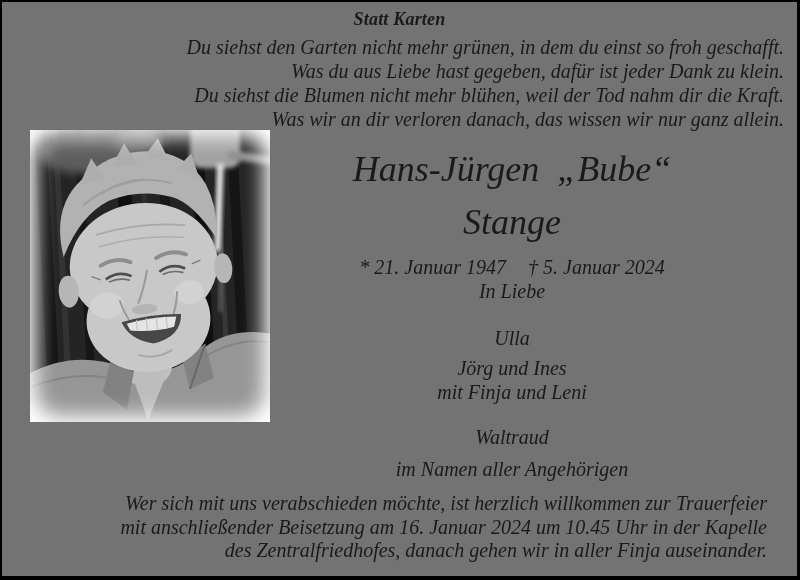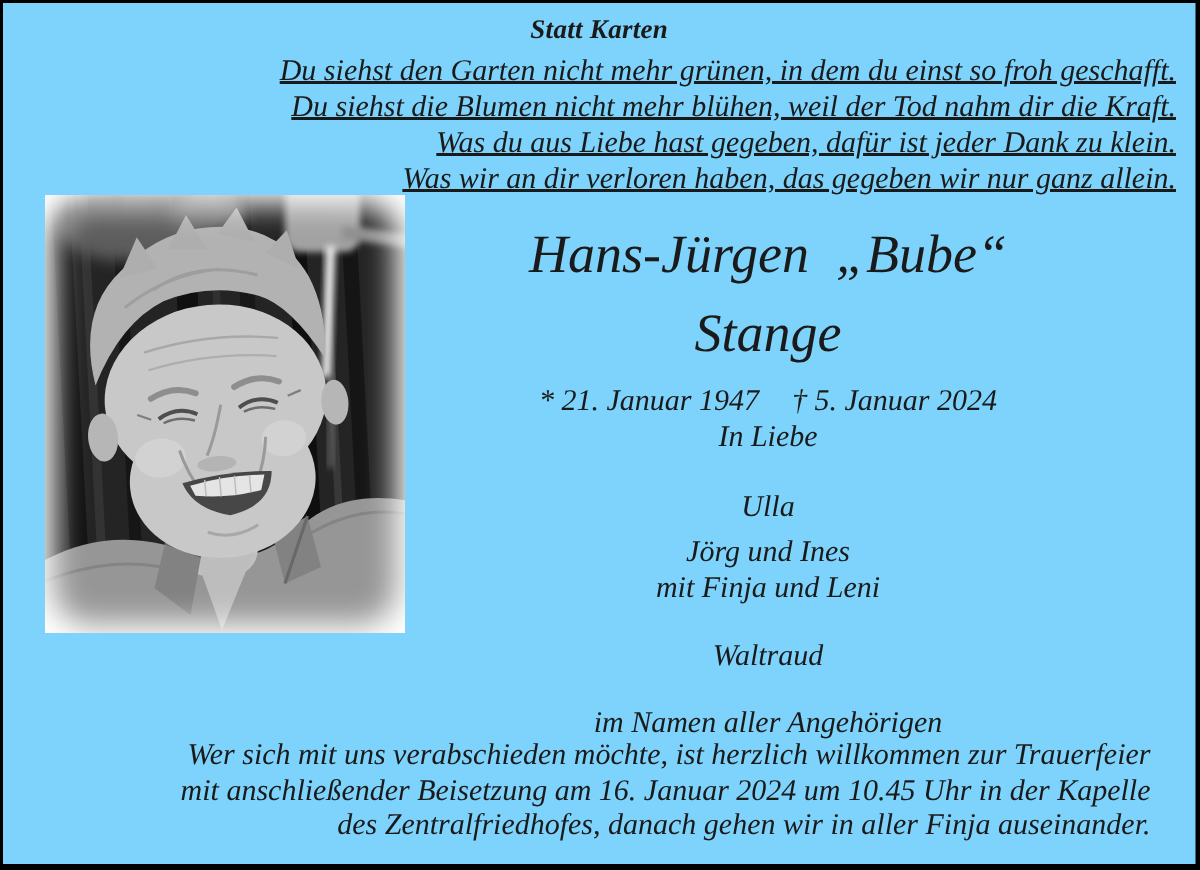--- a/index.html
+++ b/index.html
@@ -1,21 +1,21 @@
 <!DOCTYPE html>
 <html><head>
 <meta charset="utf-8">
 <style>
   html, body { margin: 0; padding: 0; background: #ffffff; }
   .card {
     position: relative;
     width: 800px;
     height: 580px;
     box-sizing: border-box;
-    background: #7dd3fc;
+    background: #737373;
     border: 2px solid #000000;
     border-right-width: 3px;
     border-bottom-width: 4px;
     font-family: "Liberation Serif", serif;
     color: #1a1a1a;
     overflow: hidden;
   }
 
   .statt-karten {
     position: absolute;
@@ -28,21 +28,20 @@
     letter-spacing: 0.2px;
   }
 
   .poem {
     position: absolute;
     top: 33px; right: 13px;
     text-align: right;
     font-style: italic;
     font-size: 20px;
     line-height: 24px;
-    text-decoration: underline;
   }
   .poem-line { white-space: nowrap; }
 
   .photo {
     position: absolute;
     left: 28px; top: 128px;
     width: 240px; height: 292px;
   }
   .photo svg { display: block; }
 
@@ -56,21 +55,21 @@
   .name-line { font-size: 36px; line-height: 53px; white-space: pre; }
   .dates { font-size: 20px; line-height: 24px; margin-top: 6px; }
   .dates .death { margin-left: 22px; }
 
   .mourners { font-size: 20px; line-height: 24px; }
   .m0 { }
   .m1 { margin-top: 23px; }
   .m2 { margin-top: 6px; }
   .m3 { margin-top: 0; }
   .m4 { margin-top: 21px; }
-  .m5 { margin-top: 21px; }
+  .m5 { margin-top: 8px; }
 
   .footer {
     position: absolute;
     left: 45px; top: 490px;
     width: 720px;
     font-style: italic;
     font-size: 20px;
     line-height: 23.5px;
     text-align: right;
     font-family: Liberation Serif, serif;
@@ -79,23 +78,23 @@
 </style>
 </head>
 <body>
 
 <div class="card">
 
   <div class="statt-karten">Statt Karten</div>
 
   <div class="poem">
     <div class="poem-line">Du siehst den Garten nicht mehr grünen, in dem du einst so froh geschafft.</div>
+    <div class="poem-line">Was du aus Liebe hast gegeben, dafür ist jeder Dank zu klein.</div>
     <div class="poem-line">Du siehst die Blumen nicht mehr blühen, weil der Tod nahm dir die Kraft.</div>
-    <div class="poem-line">Was du aus Liebe hast gegeben, dafür ist jeder Dank zu klein.</div>
-    <div class="poem-line">Was wir an dir verloren haben, das gegeben wir nur ganz allein.</div>
+    <div class="poem-line">Was wir an dir verloren danach, das wissen wir nur ganz allein.</div>
   </div>
 
   <div class="photo">
     <svg width="240" height="292" viewBox="0 0 240 292">
       <defs>
         <filter id="blurS" x="-50%" y="-50%" width="200%" height="200%">
             <feGaussianBlur stdDeviation="2"></feGaussianBlur>
           </filter>
         <filter id="blurM" x="-50%" y="-50%" width="200%" height="200%">
             <feGaussianBlur stdDeviation="5"></feGaussianBlur>

